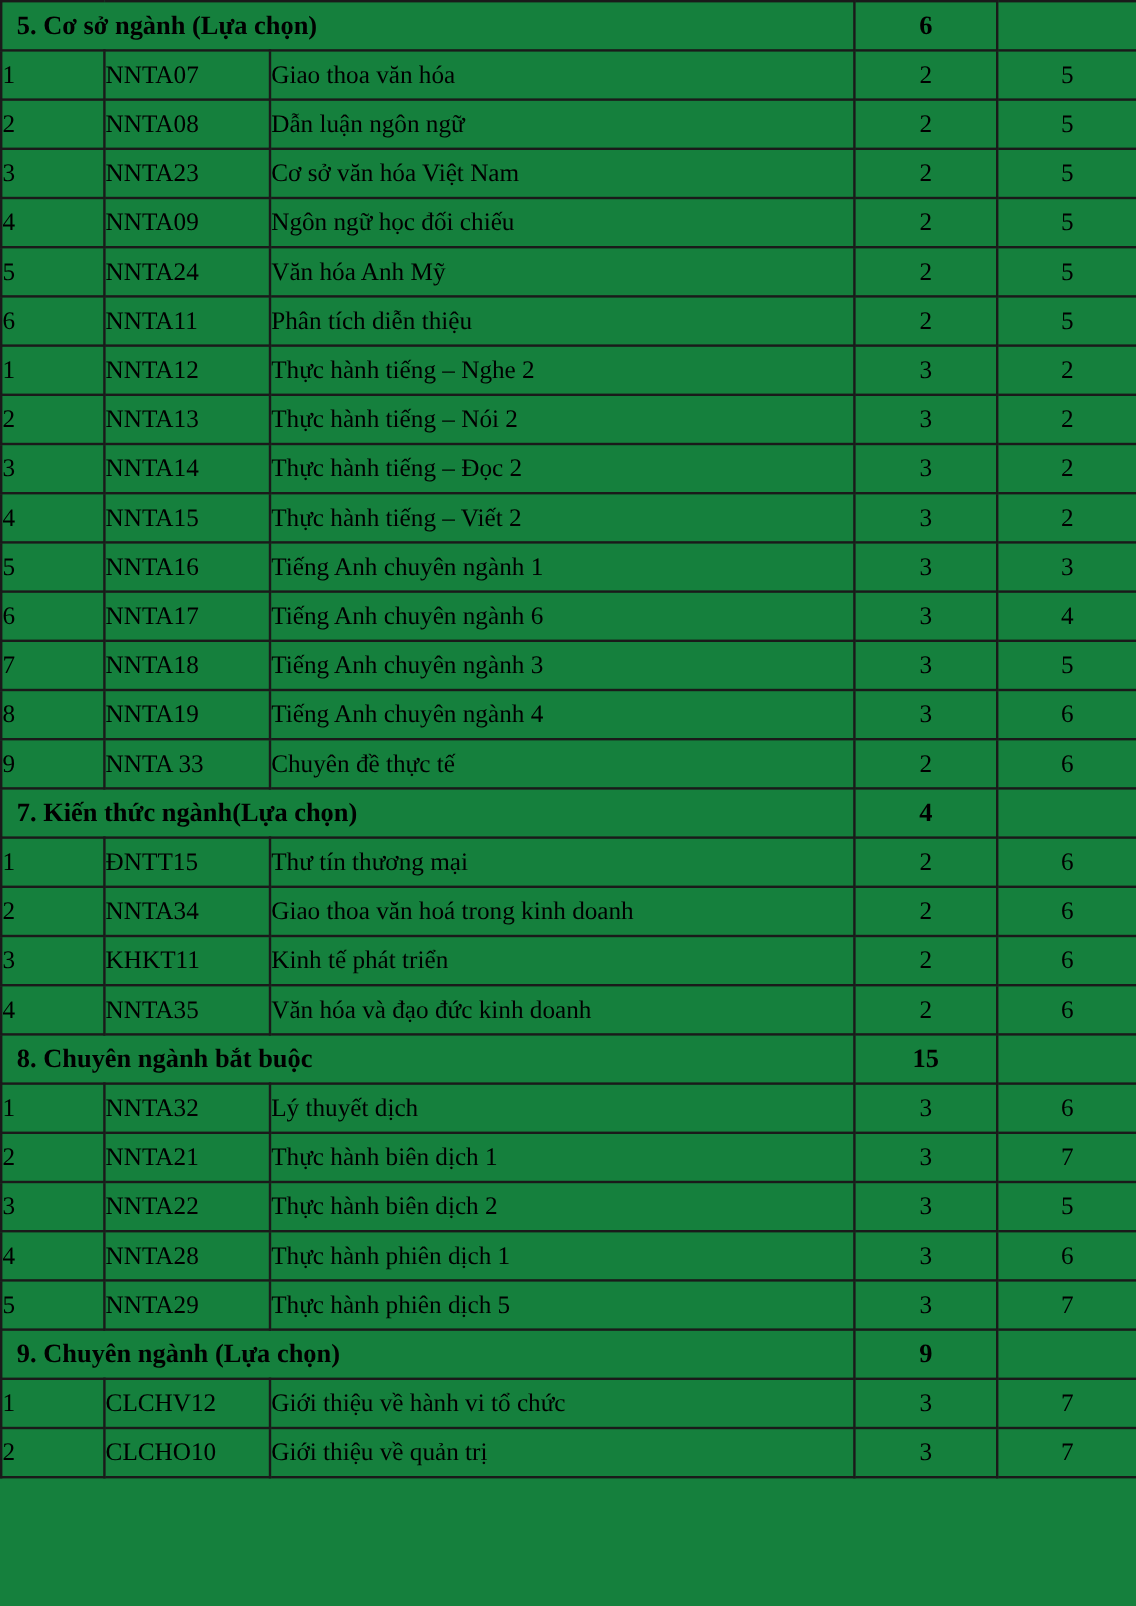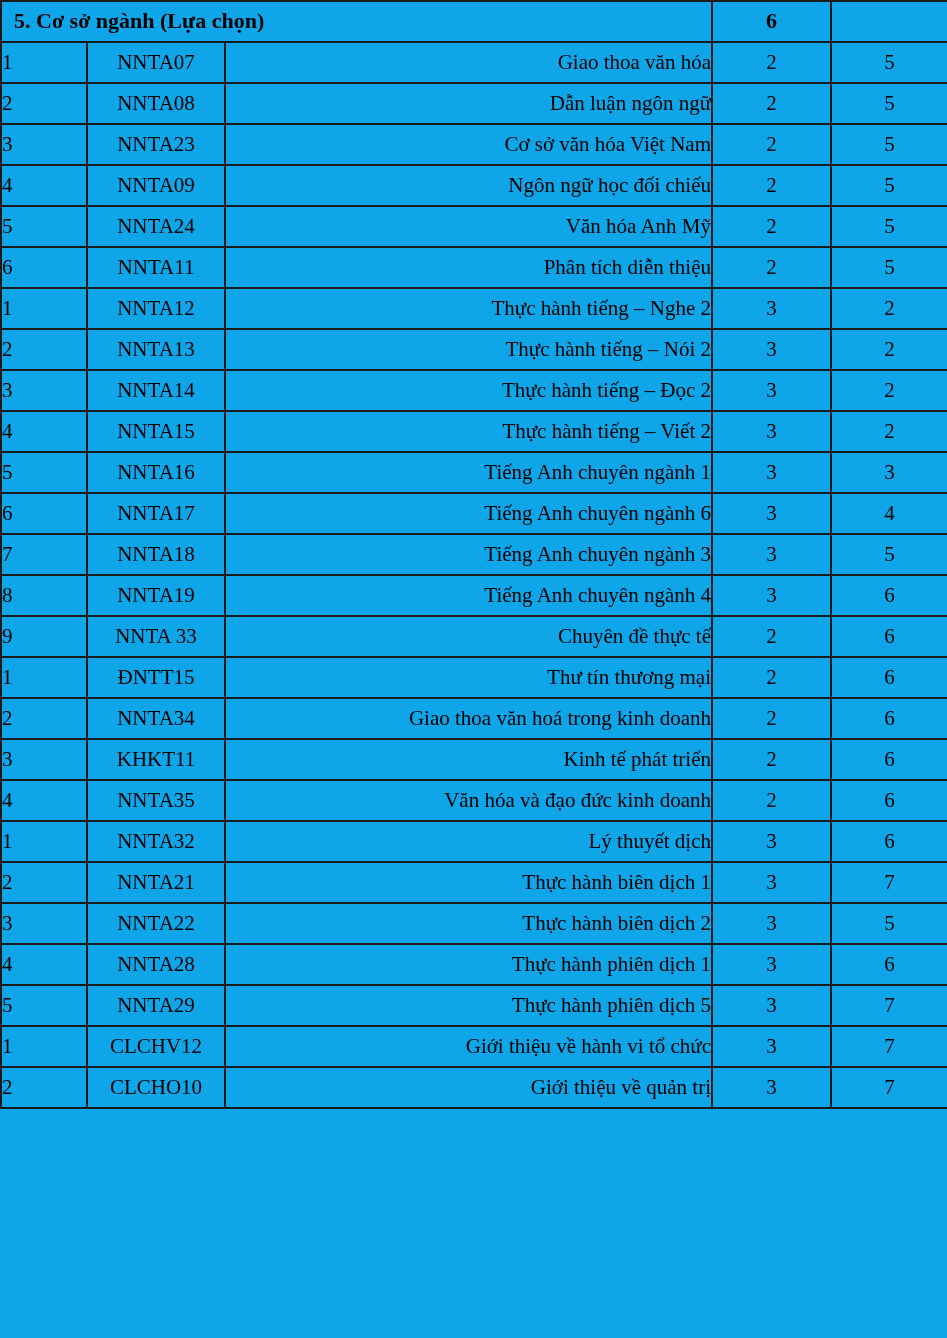--- a/index.html
+++ b/index.html
@@ -3,21 +3,21 @@
 <meta charset="utf-8">
 <style>
   html, body {
     margin: 0;
     padding: 0;
     background: #ffffff;
   }
   #page {
     width: 947px;
     height: 1338px;
-    background: #0ea5e9;
+    background: #15803d;
     overflow: hidden;
     font-family: "Liberation Serif", "DejaVu Serif", serif;
     color: #000000;
   }
   table.curriculum {
     border-collapse: collapse;
     table-layout: fixed;
     width: 947px;
   }
   table.curriculum td {
@@ -29,25 +29,25 @@
     line-height: 1.1;
     overflow: hidden;
     white-space: nowrap;
   }
   td.cell-no {
     padding-left: 13px;
     text-align: left;
   }
   td.cell-code {
     padding-left: 13px;
-    text-align: center;
+    text-align: left;
   }
   td.cell-name {
     padding-left: 13px;
-    text-align: right;
+    text-align: left;
   }
   td.cell-credits, td.cell-semester {
     text-align: center;
   }
   tr.section-row td.section-title {
     font-weight: bold;
     font-size: 22px;
     padding-left: 12px;
     text-align: left;
   }
@@ -173,20 +173,25 @@
           <td class="cell-credits">3</td>
           <td class="cell-semester">6</td>
         </tr>
         <tr>
           <td class="cell-no">9</td>
           <td class="cell-code">NNTA 33</td>
           <td class="cell-name">Chuyên đề thực tế</td>
           <td class="cell-credits">2</td>
           <td class="cell-semester">6</td>
         </tr>
+        <tr class="section-row">
+          <td class="section-title" colspan="3">7. Kiến thức ngành(Lựa chọn)</td>
+          <td class="section-credits">4</td>
+          <td class="cell-semester"></td>
+        </tr>
         <tr>
           <td class="cell-no">1</td>
           <td class="cell-code">ĐNTT15</td>
           <td class="cell-name">Thư tín thương mại</td>
           <td class="cell-credits">2</td>
           <td class="cell-semester">6</td>
         </tr>
         <tr>
           <td class="cell-no">2</td>
           <td class="cell-code">NNTA34</td>
@@ -200,20 +205,25 @@
           <td class="cell-name">Kinh tế phát triển</td>
           <td class="cell-credits">2</td>
           <td class="cell-semester">6</td>
         </tr>
         <tr>
           <td class="cell-no">4</td>
           <td class="cell-code">NNTA35</td>
           <td class="cell-name">Văn hóa và đạo đức kinh doanh</td>
           <td class="cell-credits">2</td>
           <td class="cell-semester">6</td>
+        </tr>
+        <tr class="section-row">
+          <td class="section-title" colspan="3">8. Chuyên ngành bắt buộc</td>
+          <td class="section-credits">15</td>
+          <td class="cell-semester"></td>
         </tr>
         <tr>
           <td class="cell-no">1</td>
           <td class="cell-code">NNTA32</td>
           <td class="cell-name">Lý thuyết dịch</td>
           <td class="cell-credits">3</td>
           <td class="cell-semester">6</td>
         </tr>
         <tr>
           <td class="cell-no">2</td>
@@ -235,20 +245,25 @@
           <td class="cell-name">Thực hành phiên dịch 1</td>
           <td class="cell-credits">3</td>
           <td class="cell-semester">6</td>
         </tr>
         <tr>
           <td class="cell-no">5</td>
           <td class="cell-code">NNTA29</td>
           <td class="cell-name">Thực hành phiên dịch 5</td>
           <td class="cell-credits">3</td>
           <td class="cell-semester">7</td>
+        </tr>
+        <tr class="section-row">
+          <td class="section-title" colspan="3">9. Chuyên ngành (Lựa chọn)</td>
+          <td class="section-credits">9</td>
+          <td class="cell-semester"></td>
         </tr>
         <tr>
           <td class="cell-no">1</td>
           <td class="cell-code">CLCHV12</td>
           <td class="cell-name">Giới thiệu về hành vi tổ chức</td>
           <td class="cell-credits">3</td>
           <td class="cell-semester">7</td>
         </tr>
         <tr>
           <td class="cell-no">2</td>

